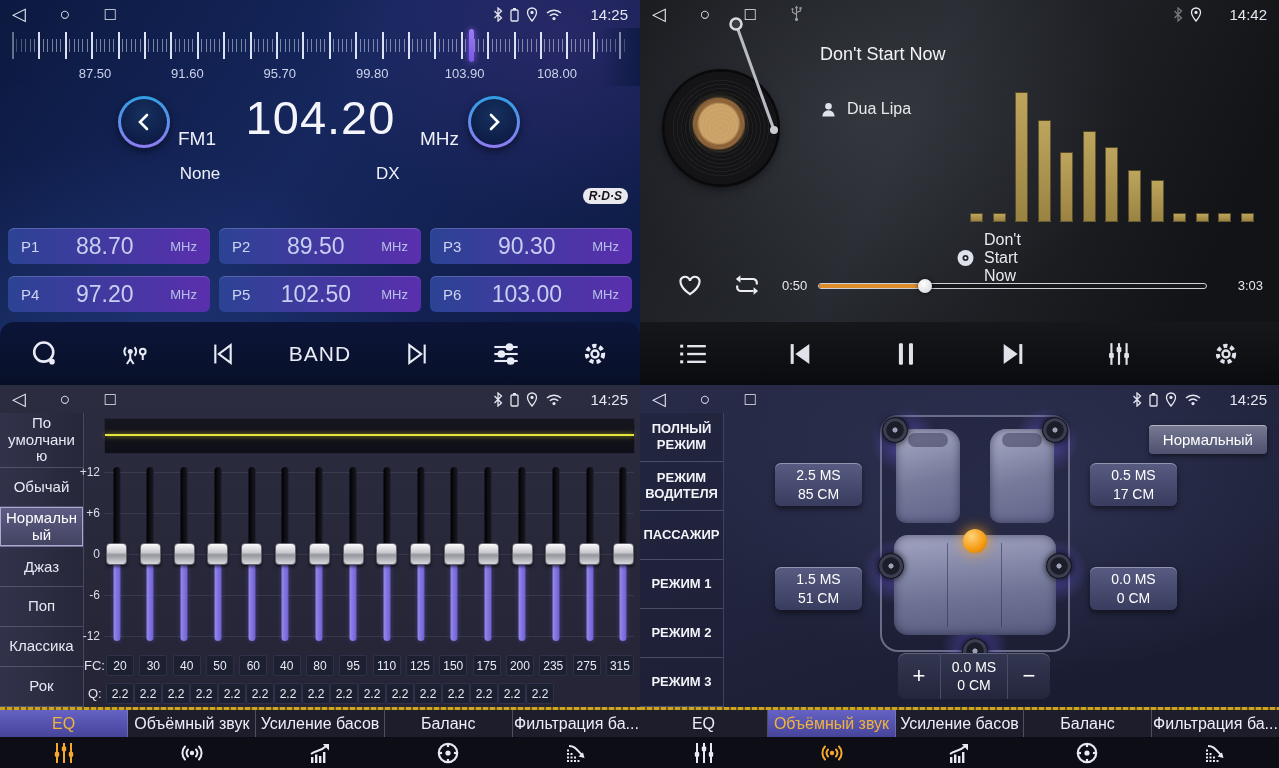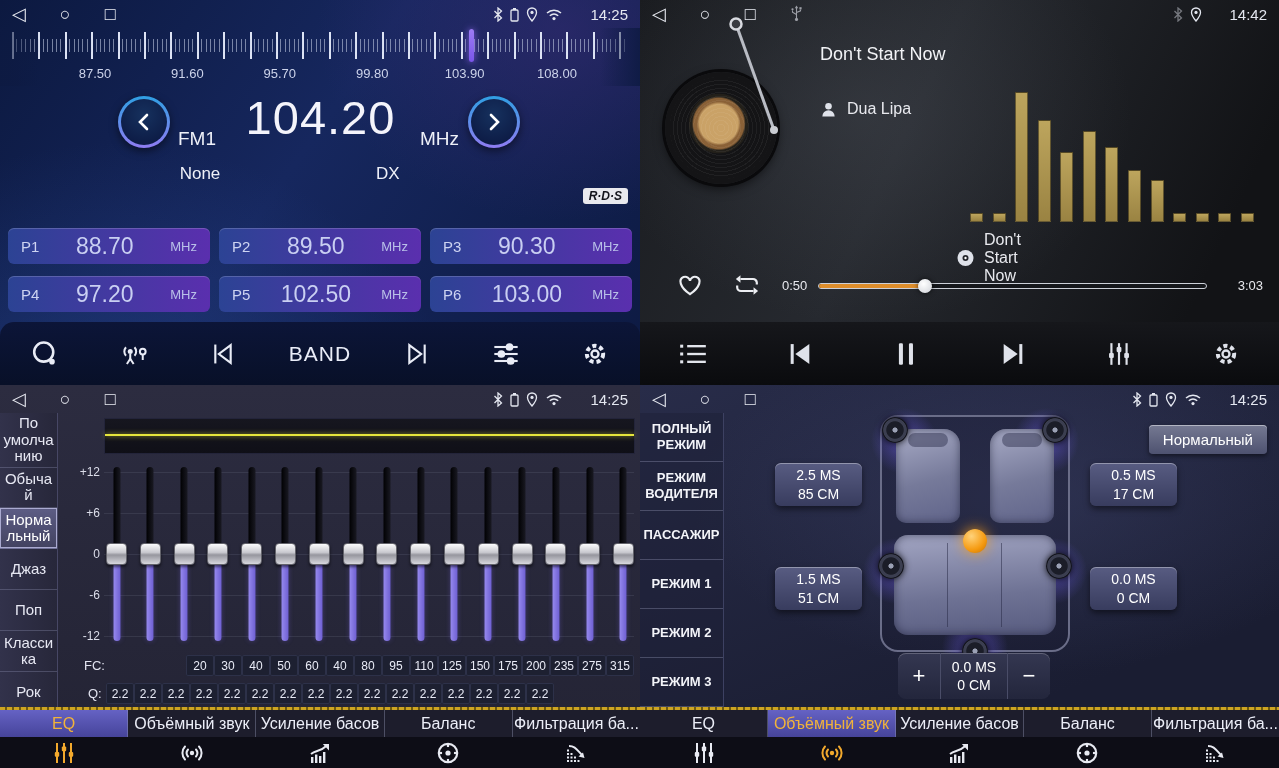--- a/index.html
+++ b/index.html
@@ -43,21 +43,21 @@
     background:linear-gradient(180deg,#2f9fe3,#8f7cf2);box-shadow:0 3px 8px rgba(0,0,0,.5)}
   .chev-inner{width:100%;height:100%;border-radius:50%;display:flex;align-items:center;justify-content:center;
     background:radial-gradient(circle at 50% 35%,#16315e,#0d1c46 75%);color:#fff}
   .chev.left{left:118px;top:96px}.chev.right{left:468px;top:96px}
   .freq-band{position:absolute;left:178px;top:128px;font-size:19px;color:#eef0f8}
   .freq-main{position:absolute;left:238px;top:90px;width:165px;text-align:center;font-size:47px;font-weight:normal;color:#f4f4fb;letter-spacing:1px}
   .freq-unit{position:absolute;left:420px;top:128px;font-size:19px;color:#eef0f8}
   .station{position:absolute;left:160px;top:164px;width:80px;text-align:center;font-size:17px;color:#eef0f8}
   .dxmode{position:absolute;left:376px;top:164px;font-size:17px;color:#eef0f8}
   .rds{position:absolute;right:12px;top:188px;background:#e9e9ee;color:#14141b;font-weight:bold;font-style:italic;
-    font-size:12px;padding:1px 6px;border-radius:3px}
+    font-size:12px;padding:1px 6px;border-radius:8px}
   .preset-grid{position:absolute;left:8px;right:8px;top:228px;display:grid;grid-template-columns:repeat(3,1fr);column-gap:9px;row-gap:12px}
   .preset{height:36px;border-radius:6px;background:linear-gradient(90deg,#2c4394,#5a2fae);
     display:flex;align-items:center;padding:0 13px;color:#ced4f2;box-shadow:inset 0 1px 0 rgba(255,255,255,.18)}
   .p-id{font-size:15px}.p-freq{flex:1;text-align:center;font-size:23px;color:#c9cff2}.p-unit{font-size:13px;color:#b9c0e8}
 
   .toolbar{position:absolute;left:0;right:0;bottom:0;height:63px;display:flex;align-items:center;
     justify-content:space-around;color:#e9ecf6;border-radius:14px 14px 0 0;
     background:linear-gradient(180deg,#0c1538,#081028)}
   #player .toolbar{background:linear-gradient(180deg,#16171b,#0a0b0e);border-radius:0}
   .band-btn{font-size:21px;letter-spacing:1px;color:#eaedf8}
@@ -79,42 +79,42 @@
   .heart-btn{position:absolute;left:36px;top:7px;color:#eceef2}
   .repeat-btn{position:absolute;left:92px;top:9px;color:#eceef2}
   .t-elapsed{position:absolute;left:142px;top:14px;font-size:13px}
   .t-dur{position:absolute;right:16px;top:14px;font-size:13px}
   .prog-track{position:absolute;left:178px;right:72px;top:19px;height:6px;background:#15171b;border:1px solid #ccd0d8;border-radius:3px}
   .prog-fill{position:absolute;left:0;top:0;bottom:0;background:#dd8d2b;border-radius:3px 0 0 3px}
   .prog-knob{position:absolute;top:-5px;width:14px;height:14px;margin-left:-7px;border-radius:50%;
     background:radial-gradient(circle at 40% 35%,#fff,#cfd2d8);box-shadow:0 0 5px rgba(0,0,0,.7)}
 
   
-  .eq-preset-list{position:absolute;left:0;top:28px;bottom:55px;width:58px;display:flex;flex-direction:column;
+  .eq-preset-list{position:absolute;left:0;top:28px;bottom:61px;width:84px;display:flex;flex-direction:column;
     background:linear-gradient(90deg,#32324b,#27273a);border-right:1px solid #474765}
   .eqp{flex:1;display:flex;align-items:center;justify-content:center;text-align:center;color:#e7e8f3;font-size:15px;
     line-height:1.1;padding:2px 3px;border-bottom:1px solid rgba(165,170,205,.28);word-break:break-word;cursor:default}
   .eqp.sel{background:linear-gradient(180deg,#5d5d85,#424260);box-shadow:inset 0 0 0 1px #aaaad0;color:#fff}
   .curve-box{position:absolute;left:104px;right:5px;top:33px;height:36px;border:1px solid #23243a;
     background:linear-gradient(180deg,#16161f,#0f0f17)}
   .curve-line{position:absolute;left:0;right:0;top:15px;height:2px;background:#e5e53c;box-shadow:0 0 5px rgba(230,230,60,.75)}
   .eq-scale{position:absolute;left:78px;top:78px;width:26px;height:182px}
   .scale-label{position:absolute;right:4px;font-size:12px;color:#dcdeea}
   .eq-grid{position:absolute;left:104px;right:6px;top:78px;height:182px}
   .gridline{position:absolute;left:0;right:0;height:1px;background:rgba(200,205,230,.10)}
   .eq-sliders{position:absolute;left:106px;right:6px;top:78px;height:182px;display:flex;justify-content:space-between}
   .slider-col{position:relative;width:21px;height:100%}
   .track{position:absolute;left:50%;transform:translateX(-50%);top:4px;bottom:4px;width:7px}
   .track-top{height:50%;background:linear-gradient(90deg,#010103,#191922);border-radius:4px 4px 0 0}
   .track-bot{height:50%;background:linear-gradient(90deg,#9689ee,#6e5fd2);border-radius:0 0 4px 4px;box-shadow:0 0 5px rgba(120,100,230,.35)}
   .handle{position:absolute;left:50%;transform:translateX(-50%);top:calc(50% - 11px);width:21px;height:22px;border-radius:4px;
     background:linear-gradient(180deg,#fbfbfc,#c9c9cf 42%,#96969e 55%,#d8d8de);border:1px solid #63636b;box-shadow:0 2px 3px rgba(0,0,0,.55)}
   .fc-label{position:absolute;left:84px;top:273px;font-size:13px;color:#e2e4f0}
   .q-label{position:absolute;left:88px;top:301px;font-size:13px;color:#e2e4f0}
-  .fc-row{position:absolute;left:106px;right:6px;top:270px;display:flex;justify-content:flex-end}
+  .fc-row{position:absolute;left:106px;right:6px;top:270px;display:flex;justify-content:space-between}
   .q-row{position:absolute;left:106px;right:6px;top:298px;display:flex;justify-content:flex-start}
   .valbox{width:28px;height:21px;background:#1d2031;border-radius:2px;color:#e9ebf6;font-size:12px;
     display:flex;align-items:center;justify-content:center;box-shadow:inset 0 0 0 1px #2d3149}
 
   
   .tabbar{position:absolute;left:0;right:0;bottom:0;height:61px;background:#10101b;z-index:6}
   .tab-topline{height:3px;background:repeating-linear-gradient(90deg,#cda422 0 5px,#6e5a0e 5px 7px)}
   .tab-labels{display:flex;height:27px;background:#1d1d2c}
   .tab-label{flex:1;display:flex;align-items:center;justify-content:center;font-size:16px;color:#eceef8;
     white-space:nowrap;overflow:hidden;border-right:1px solid rgba(150,155,185,.4);cursor:default}

